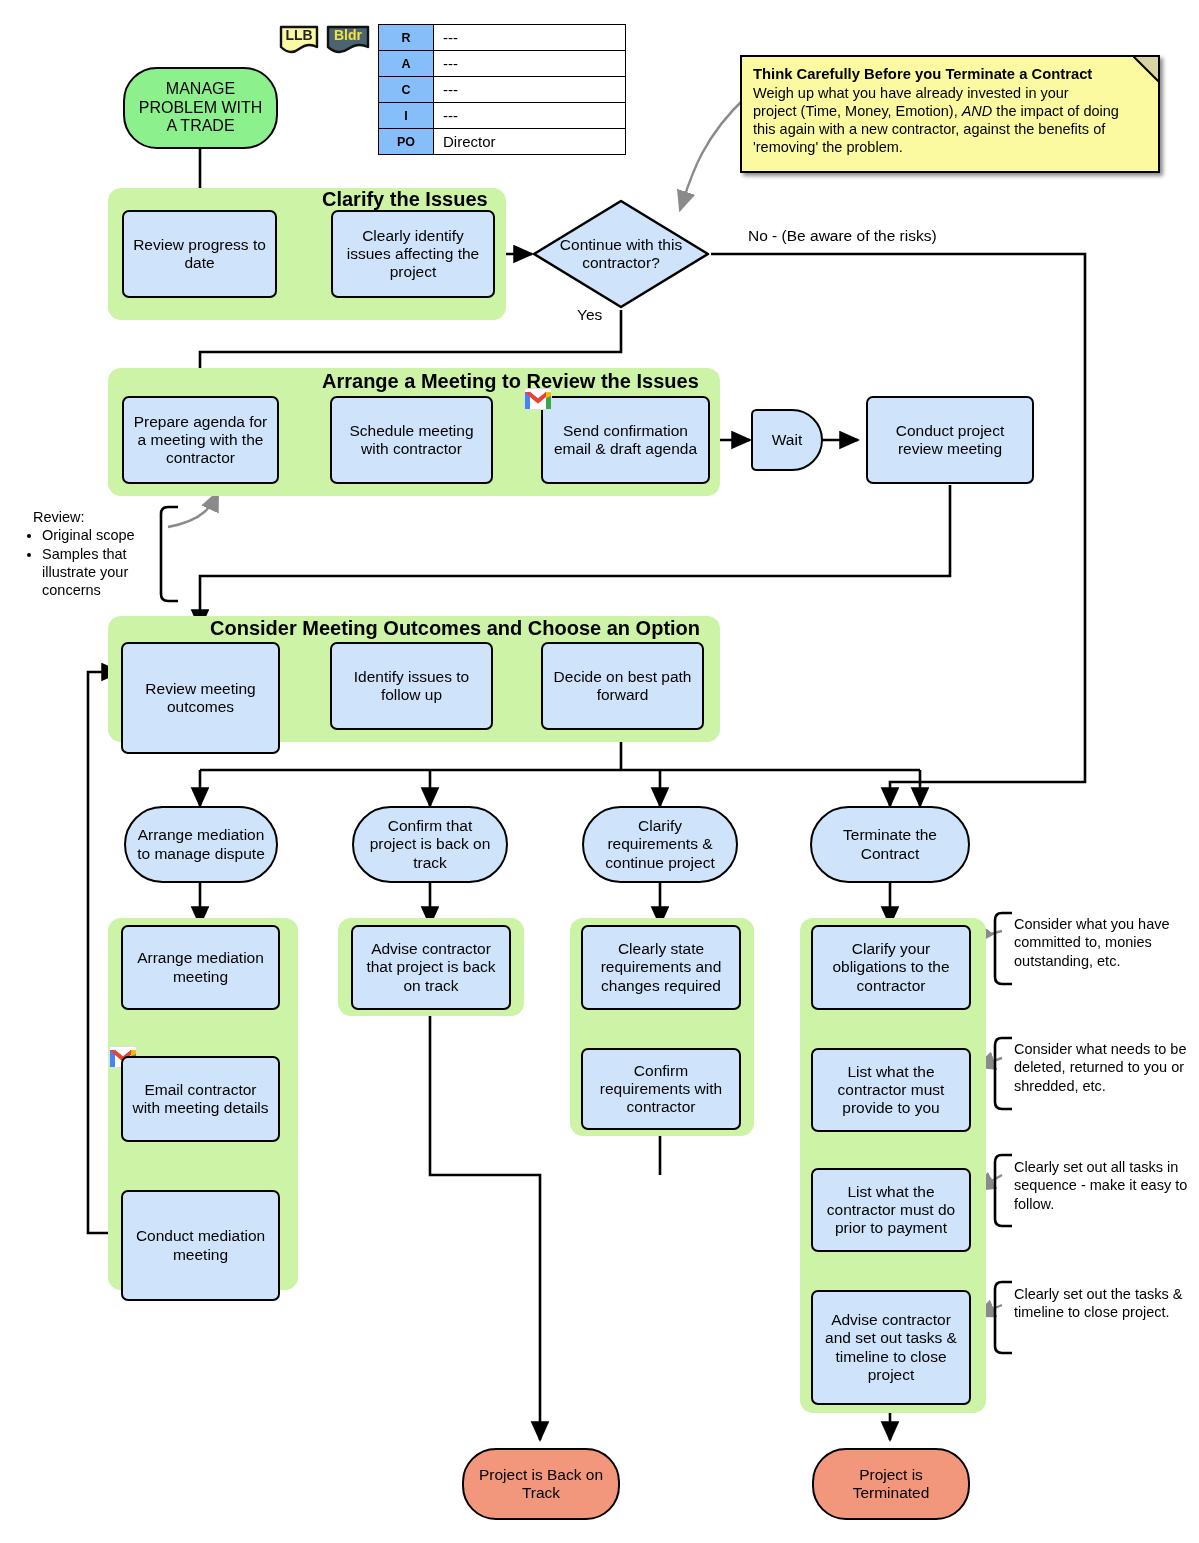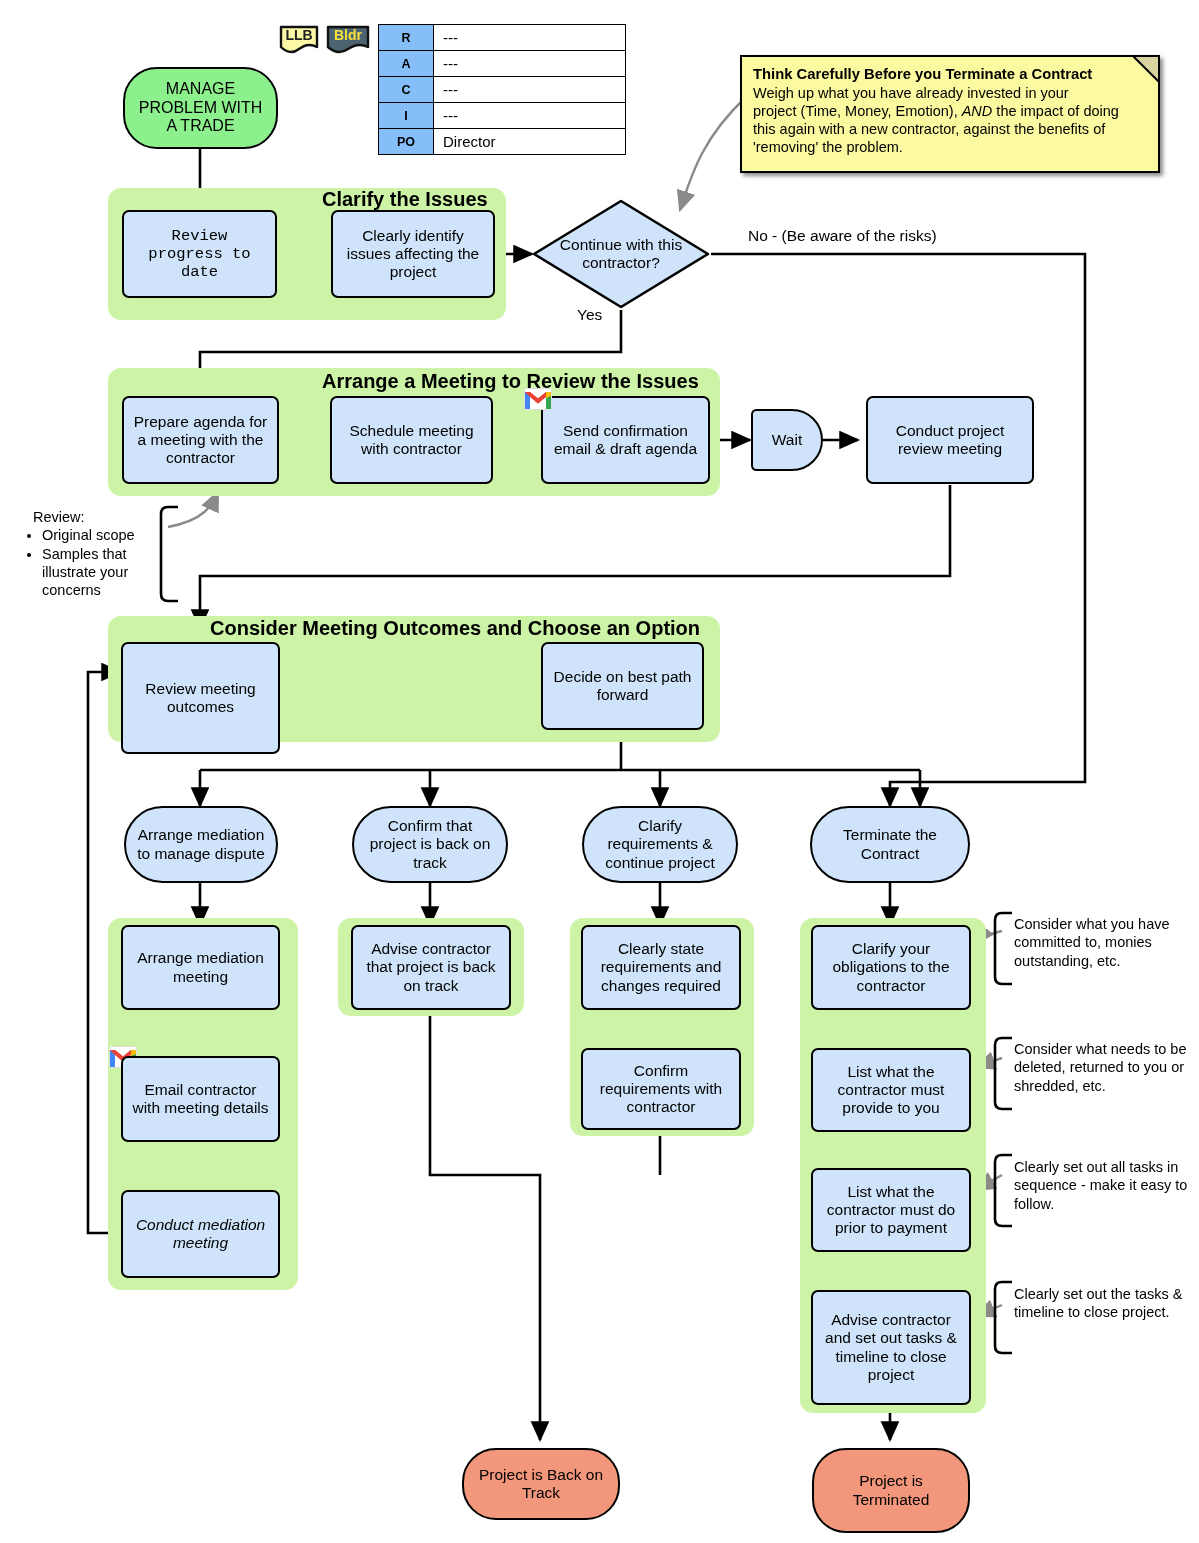--- a/index.html
+++ b/index.html
@@ -170,21 +170,21 @@
     <span>'removing' the problem.</span>
     <svg width="26" height="26" viewBox="0 0 26 26" style="position:absolute;right:-1px;top:-1px;">
       <path d="M0,0 L26,26 L26,0 Z" fill="#d8d3a0" stroke="#000" stroke-width="2"></path>
     </svg>
   </div>
 
   <div class="node start" style="left:123px;top:67px;width:155px;height:82px;padding:0 10px;">MANAGE PROBLEM WITH A TRADE</div>
 
   <div class="group" style="left:108px;top:188px;width:398px;height:132px;"></div>
   <div class="grouptitle" style="left:322px;top:188px;">Clarify the Issues</div>
-  <div class="node proc" style="left:122px;top:210px;width:155px;height:88px;padding:0 8px;font-family:Liberation Mono, monospace;">Review progress to date</div>
+  <div class="node proc" style="left:122px;top:210px;width:155px;height:88px;padding:0 8px;">Review progress to date</div>
   <div class="node proc" style="left:331px;top:210px;width:164px;height:88px;padding:0 8px;">Clearly identify issues affecting the project</div>
 
   <div class="diamond-wrap" style="left:531px;top:198px;width:180px;height:112px;">
     <svg width="180" height="112" viewBox="0 0 180 112">
       <path d="M90,3 L177,56 L90,109 L3,56 Z" fill="#cfe4fb" stroke="#000" stroke-width="2.6" stroke-linejoin="round"></path>
     </svg>
     <div class="diamond-lbl" style="padding:0 26px;">Continue with this contractor?</div>
   </div>
   <div class="edgelbl" style="left:577px;top:306px;">Yes</div>
   <div class="edgelbl" style="left:748px;top:227px;">No - (Be aware of the risks)</div>
@@ -209,54 +209,55 @@
     <div style="padding-left:5px;">Review:</div>
     <ul>
       <li>Original scope</li>
       <li>Samples that illustrate your concerns</li>
     </ul>
   </div>
 
   <div class="group" style="left:108px;top:616px;width:612px;height:126px;"></div>
   <div class="grouptitle" style="left:210px;top:617px;">Consider Meeting Outcomes and Choose an Option</div>
   <div class="node proc" style="left:121px;top:642px;width:159px;height:112px;padding:0 6px;">Review meeting outcomes</div>
+  <div class="node proc" style="left:330px;top:642px;width:163px;height:88px;padding:0 6px;">Identify issues to follow up</div>
   <div class="node proc" style="left:541px;top:642px;width:163px;height:88px;padding:0 6px;">Decide on best path forward</div>
 
   <div class="node pill" style="left:124px;top:806px;width:154px;height:77px;padding:0 10px;">Arrange mediation to manage dispute</div>
   <div class="node pill" style="left:352px;top:806px;width:156px;height:77px;padding:0 10px;">Confirm that project is back on track</div>
   <div class="node pill" style="left:582px;top:806px;width:156px;height:77px;padding:0 10px;">Clarify requirements &amp; continue project</div>
   <div class="node pill" style="left:810px;top:806px;width:160px;height:77px;padding:0 10px;">Terminate the Contract</div>
 
   <div class="group" style="left:108px;top:918px;width:190px;height:372px;"></div>
   <div class="node proc" style="left:121px;top:925px;width:159px;height:85px;padding:0 6px;">Arrange mediation meeting</div>
   <svg width="28" height="22" viewBox="0 0 28 22" style="position:absolute;left:109px;top:1046px;">
     <rect x="0.5" y="0.5" width="27" height="21" rx="2" fill="#fff" stroke="#ddd"></rect>
     <path d="M1,4 L1,21 L6,21 L6,9 L14,15.5 L22,9 L22,21 L27,21 L27,4 L22,4 L14,10.5 L6,4 Z" fill="#ea4335"></path>
     <path d="M1,4 L1,21 L6,21 L6,9 Z" fill="#4285f4"></path>
     <path d="M22,4 L22,21 L27,21 L27,4 Z" fill="#34a853"></path>
     <path d="M1,4 L6,4 L14,10.5 L22,4 L27,4 L14,15.5 Z" fill="#ea4335"></path>
     <path d="M22,4 L27,4 L27,8 L22,10 Z" fill="#fbbc04"></path>
   </svg>
   <div class="node proc" style="left:121px;top:1056px;width:159px;height:86px;padding:0 6px;">Email contractor with meeting details</div>
-  <div class="node proc" style="left:121px;top:1190px;width:159px;height:88px;padding:0 4px;font-style:italic;">Conduct mediation meeting</div>
+  <div class="node proc" style="left:121px;top:1190px;width:159px;height:111px;padding:0 4px;">Conduct mediation meeting</div>
 
   <div class="group" style="left:338px;top:918px;width:186px;height:98px;"></div>
   <div class="node proc" style="left:351px;top:925px;width:160px;height:85px;padding:0 6px;">Advise contractor that project is back on track</div>
 
   <div class="group" style="left:570px;top:918px;width:184px;height:218px;"></div>
   <div class="node proc" style="left:581px;top:925px;width:160px;height:85px;padding:0 6px;">Clearly state requirements and changes required</div>
   <div class="node proc" style="left:581px;top:1048px;width:160px;height:82px;padding:0 6px;">Confirm requirements with contractor</div>
 
   <div class="group" style="left:800px;top:918px;width:186px;height:495px;"></div>
   <div class="node proc" style="left:811px;top:925px;width:160px;height:85px;padding:0 6px;">Clarify your obligations to the contractor</div>
   <div class="node proc" style="left:811px;top:1048px;width:160px;height:84px;padding:0 6px;">List what the contractor must provide to you</div>
   <div class="node proc" style="left:811px;top:1168px;width:160px;height:84px;padding:0 6px;">List what the contractor must do prior to payment</div>
   <div class="node proc" style="left:811px;top:1290px;width:160px;height:115px;padding:0 6px;">Advise contractor and set out tasks &amp; timeline to close project</div>
 
   <div class="annot" style="left:1014px;top:915px;width:176px;">Consider what you have committed to, monies outstanding, etc.</div>
   <div class="annot" style="left:1014px;top:1040px;width:176px;">Consider what needs to be deleted, returned to you or shredded, etc.</div>
   <div class="annot" style="left:1014px;top:1158px;width:176px;">Clearly set out all tasks in sequence - make it easy to follow.</div>
   <div class="annot" style="left:1014px;top:1285px;width:176px;">Clearly set out the tasks &amp; timeline to close project.</div>
 
   <div class="node endpill" style="left:462px;top:1448px;width:158px;height:72px;padding:0 10px;">Project is Back on Track</div>
-  <div class="node endpill" style="left:812px;top:1448px;width:158px;height:85px;padding:0 10px;">Project is Terminated</div>
+  <div class="node endpill" style="left:812px;top:1448px;width:158px;height:72px;padding:0 10px;">Project is Terminated</div>
 
 </div>
 
 </body></html>

